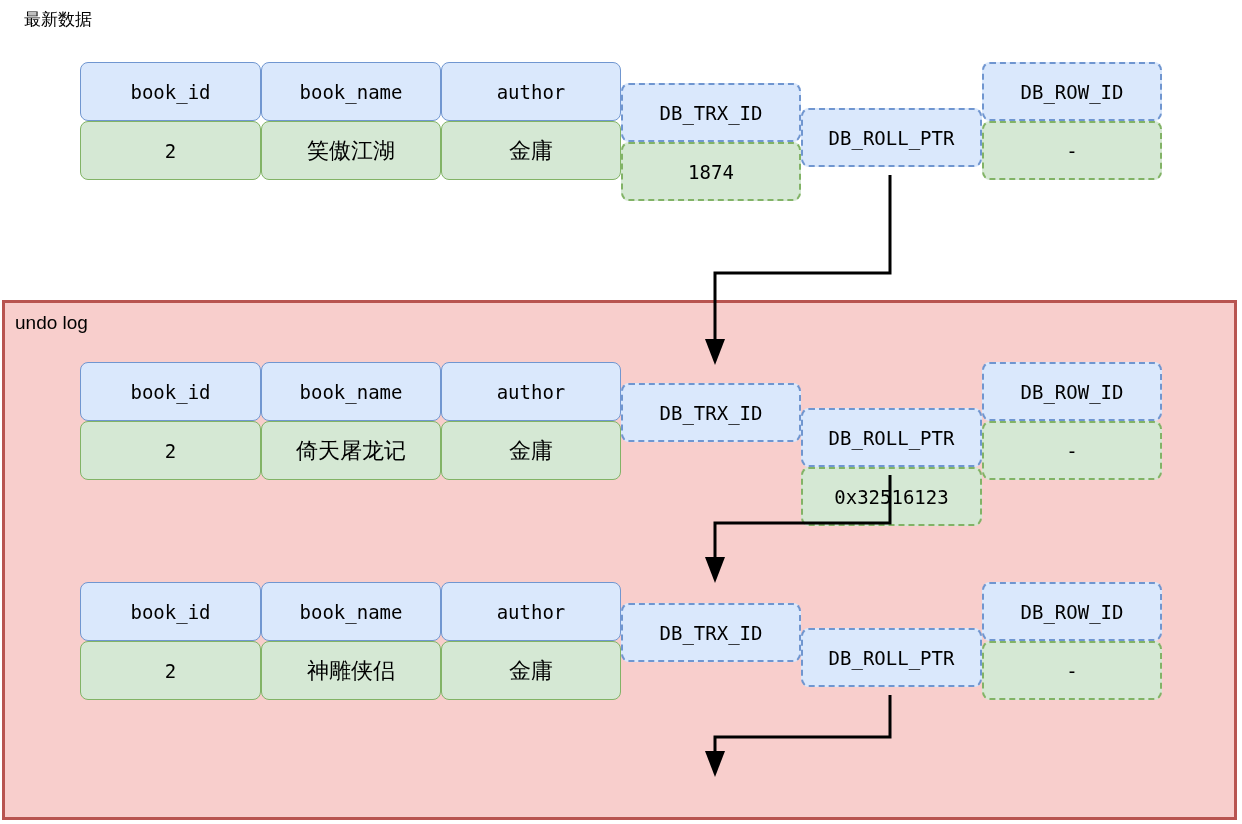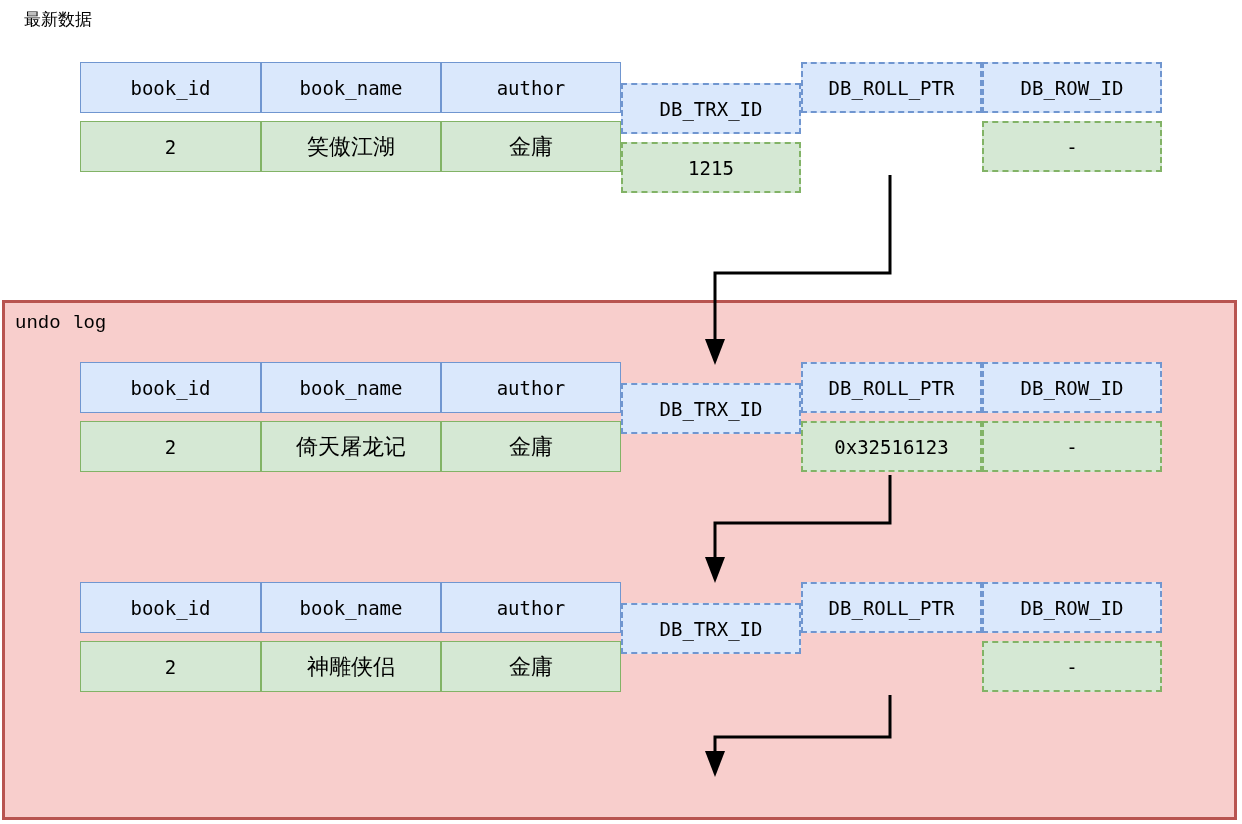--- a/index.html
+++ b/index.html
@@ -35,21 +35,21 @@
     width: 1235px;
     height: 520px;
     background: #f8cecc;
     border: 3px solid #b85450;
     box-sizing: border-box;
   }
   #undo-log-label {
     position: absolute;
     left: 10px;
     top: 9px;
-    font-family: Liberation Mono, monospace;
+    font-family: Liberation Sans, sans-serif;
     font-size: 19px;
     color: #000000;
     white-space: nowrap;
   }
 
   
   .record-table {
     position: absolute;
     left: 80px;
     width: 1082px;
@@ -66,48 +66,49 @@
     width: 100%;
     height: 59px;
     box-sizing: border-box;
   }
   .tbl-row.header-row { top: 0; }
   .tbl-row.data-row   { top: 59px; }
 
   .cell {
     position: absolute;
     top: 0;
-    height: 51px;
+    height: 59px;
     box-sizing: border-box;
     display: flex;
     align-items: center;
     justify-content: center;
     font-size: 19px;
     color: #000000;
     white-space: nowrap;
     overflow: hidden;
+    border-radius: 8px;
   }
   .header-row .cell {
     background: #dae8fc;
     border: 1px solid #7096d0;
   }
   .data-row .cell {
     background: #d5e8d4;
     border: 1px solid #82b366;
   }
   
   .header-row .cell.sys { border: 2px dashed #7096d0; }
   .data-row   .cell.sys { border: 2px dashed #82b366; }
 
   
   .c-book-id      { left: 0px;   width: 181px; }
   .c-book-name    { left: 181px; width: 180px; }
   .c-author       { left: 361px; width: 180px; }
   .c-db-trx-id    { left: 541px; width: 180px; margin-top: 21px; }
-  .c-db-roll-ptr  { left: 721px; width: 181px; }
+  .c-db-roll-ptr  { left: 721px; width: 181px; margin-top: 46px; }
   .c-db-row-id    { left: 902px; width: 180px; }
 
   .cn {
     font-family: "DejaVu Sans", "Liberation Sans", sans-serif;
     font-size: 22px;
   }
 
   
   .connector {
     position: absolute;
@@ -133,21 +134,21 @@
     <div class="cell c-book-name">book_name</div>
     <div class="cell c-author">author</div>
     <div class="cell sys c-db-trx-id">DB_TRX_ID</div>
     <div class="cell sys c-db-roll-ptr">DB_ROLL_PTR</div>
     <div class="cell sys c-db-row-id">DB_ROW_ID</div>
   </div>
   <div class="tbl-row data-row">
     <div class="cell c-book-id">2</div>
     <div class="cell c-book-name cn">笑傲江湖</div>
     <div class="cell c-author cn">金庸</div>
-    <div class="cell sys c-db-trx-id">1215</div>
+    <div class="cell sys c-db-trx-id">1874</div>
     <div class="cell sys c-db-row-id">-</div>
   </div>
 </div>
 
 <div class="record-table t2">
   <div class="tbl-row header-row">
     <div class="cell c-book-id">book_id</div>
     <div class="cell c-book-name">book_name</div>
     <div class="cell c-author">author</div>
     <div class="cell sys c-db-trx-id">DB_TRX_ID</div>

